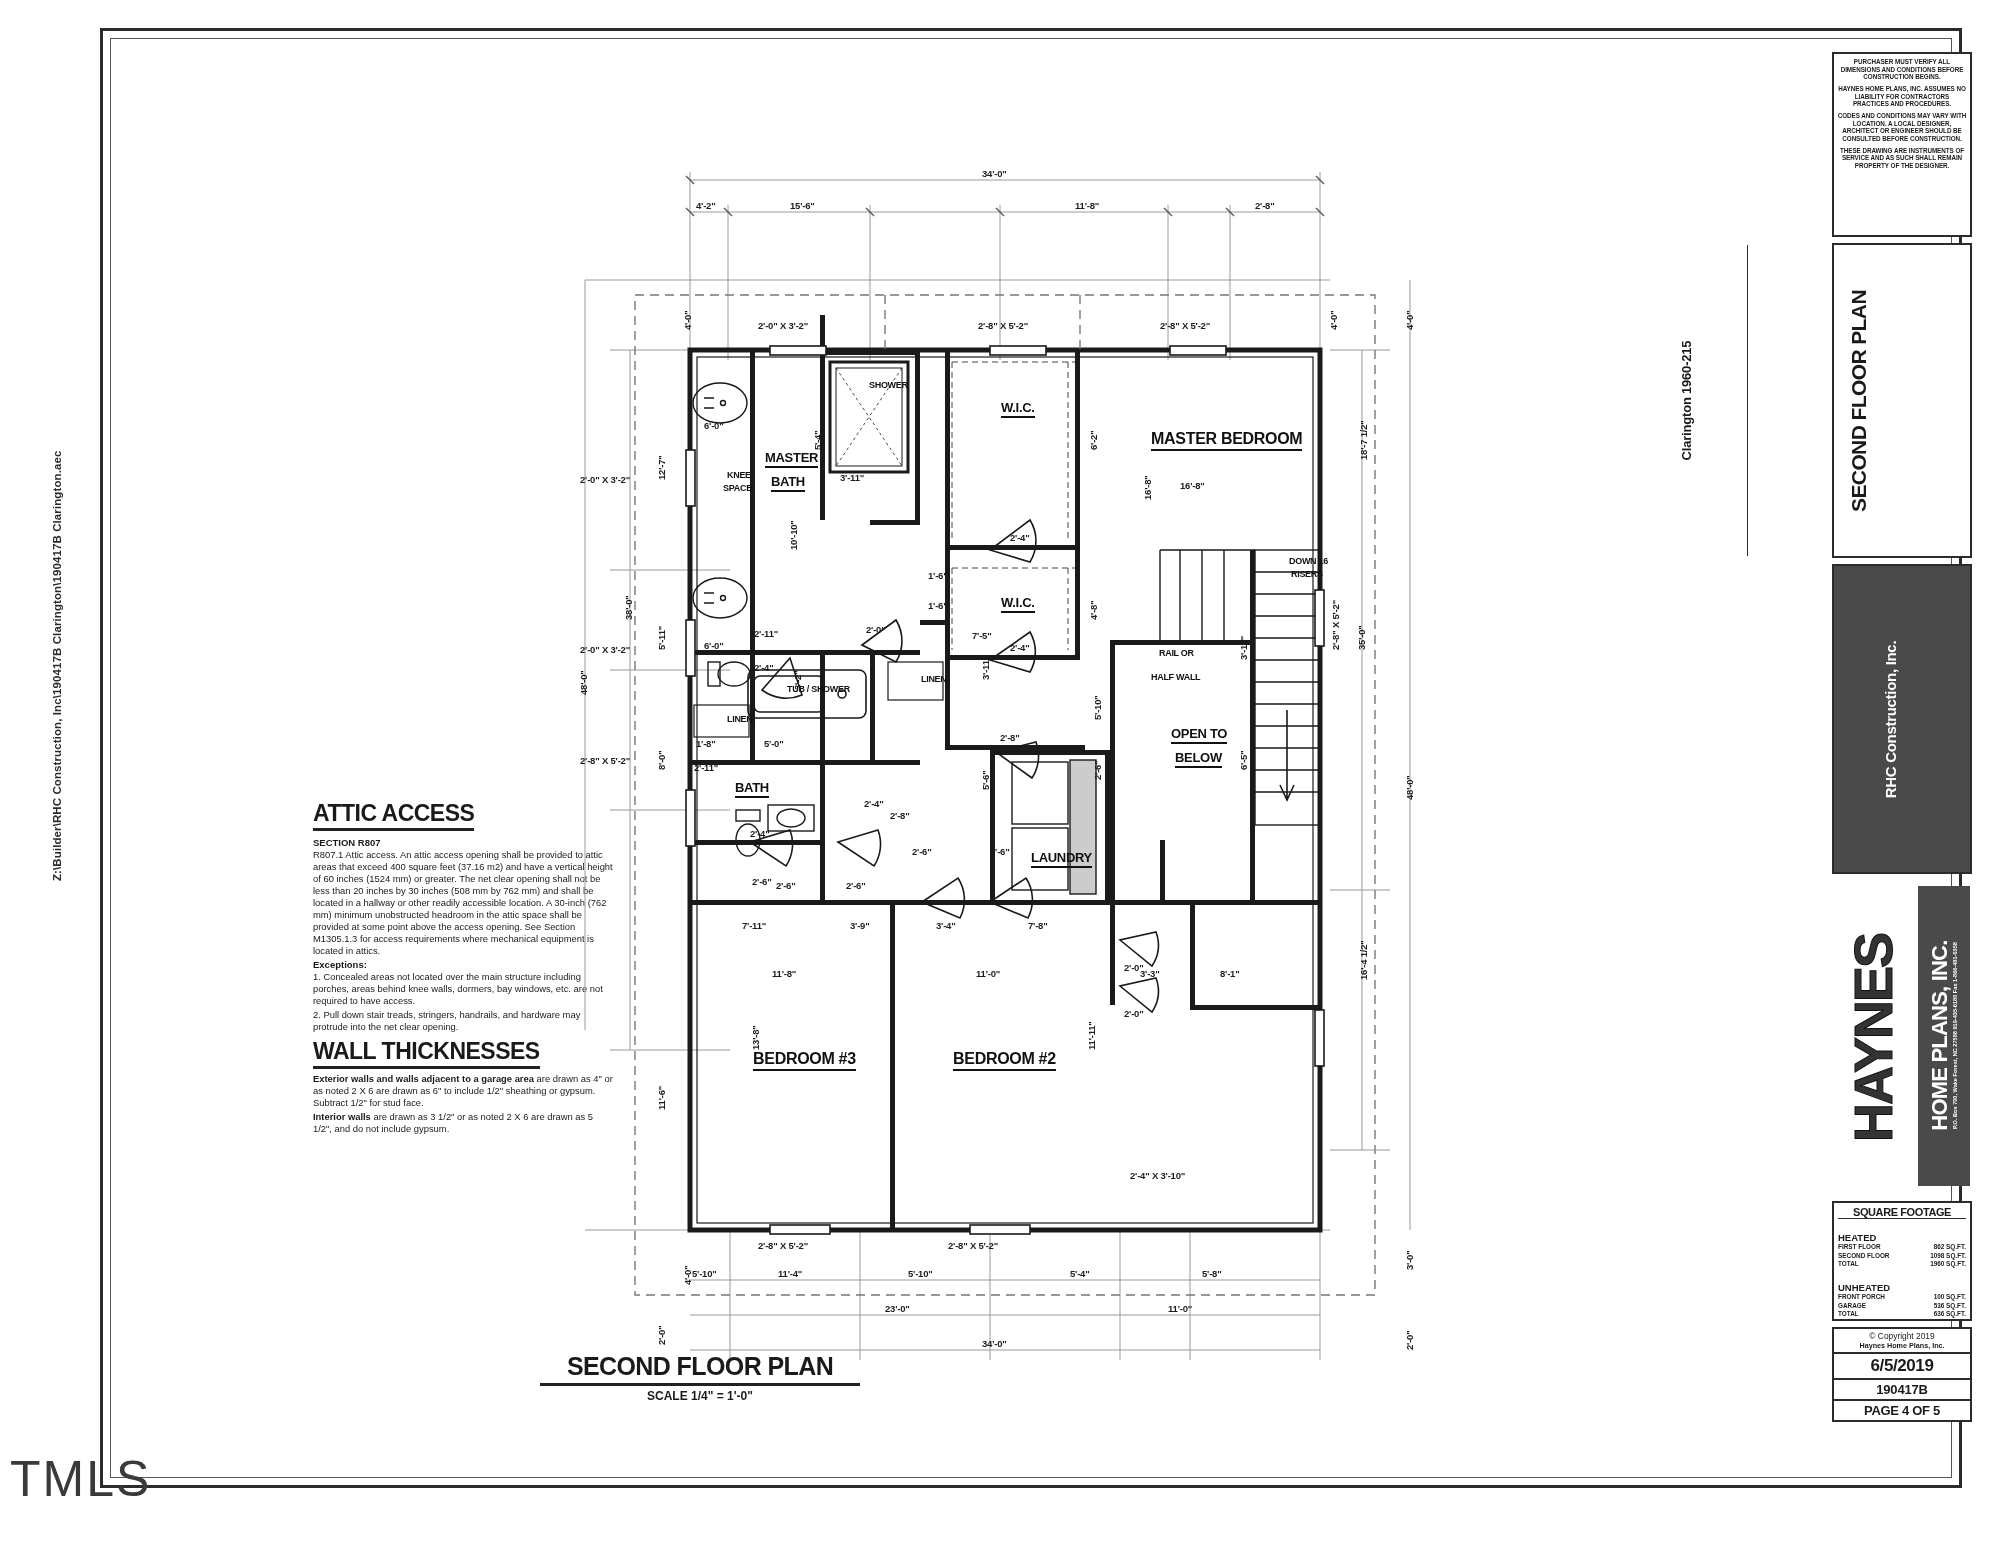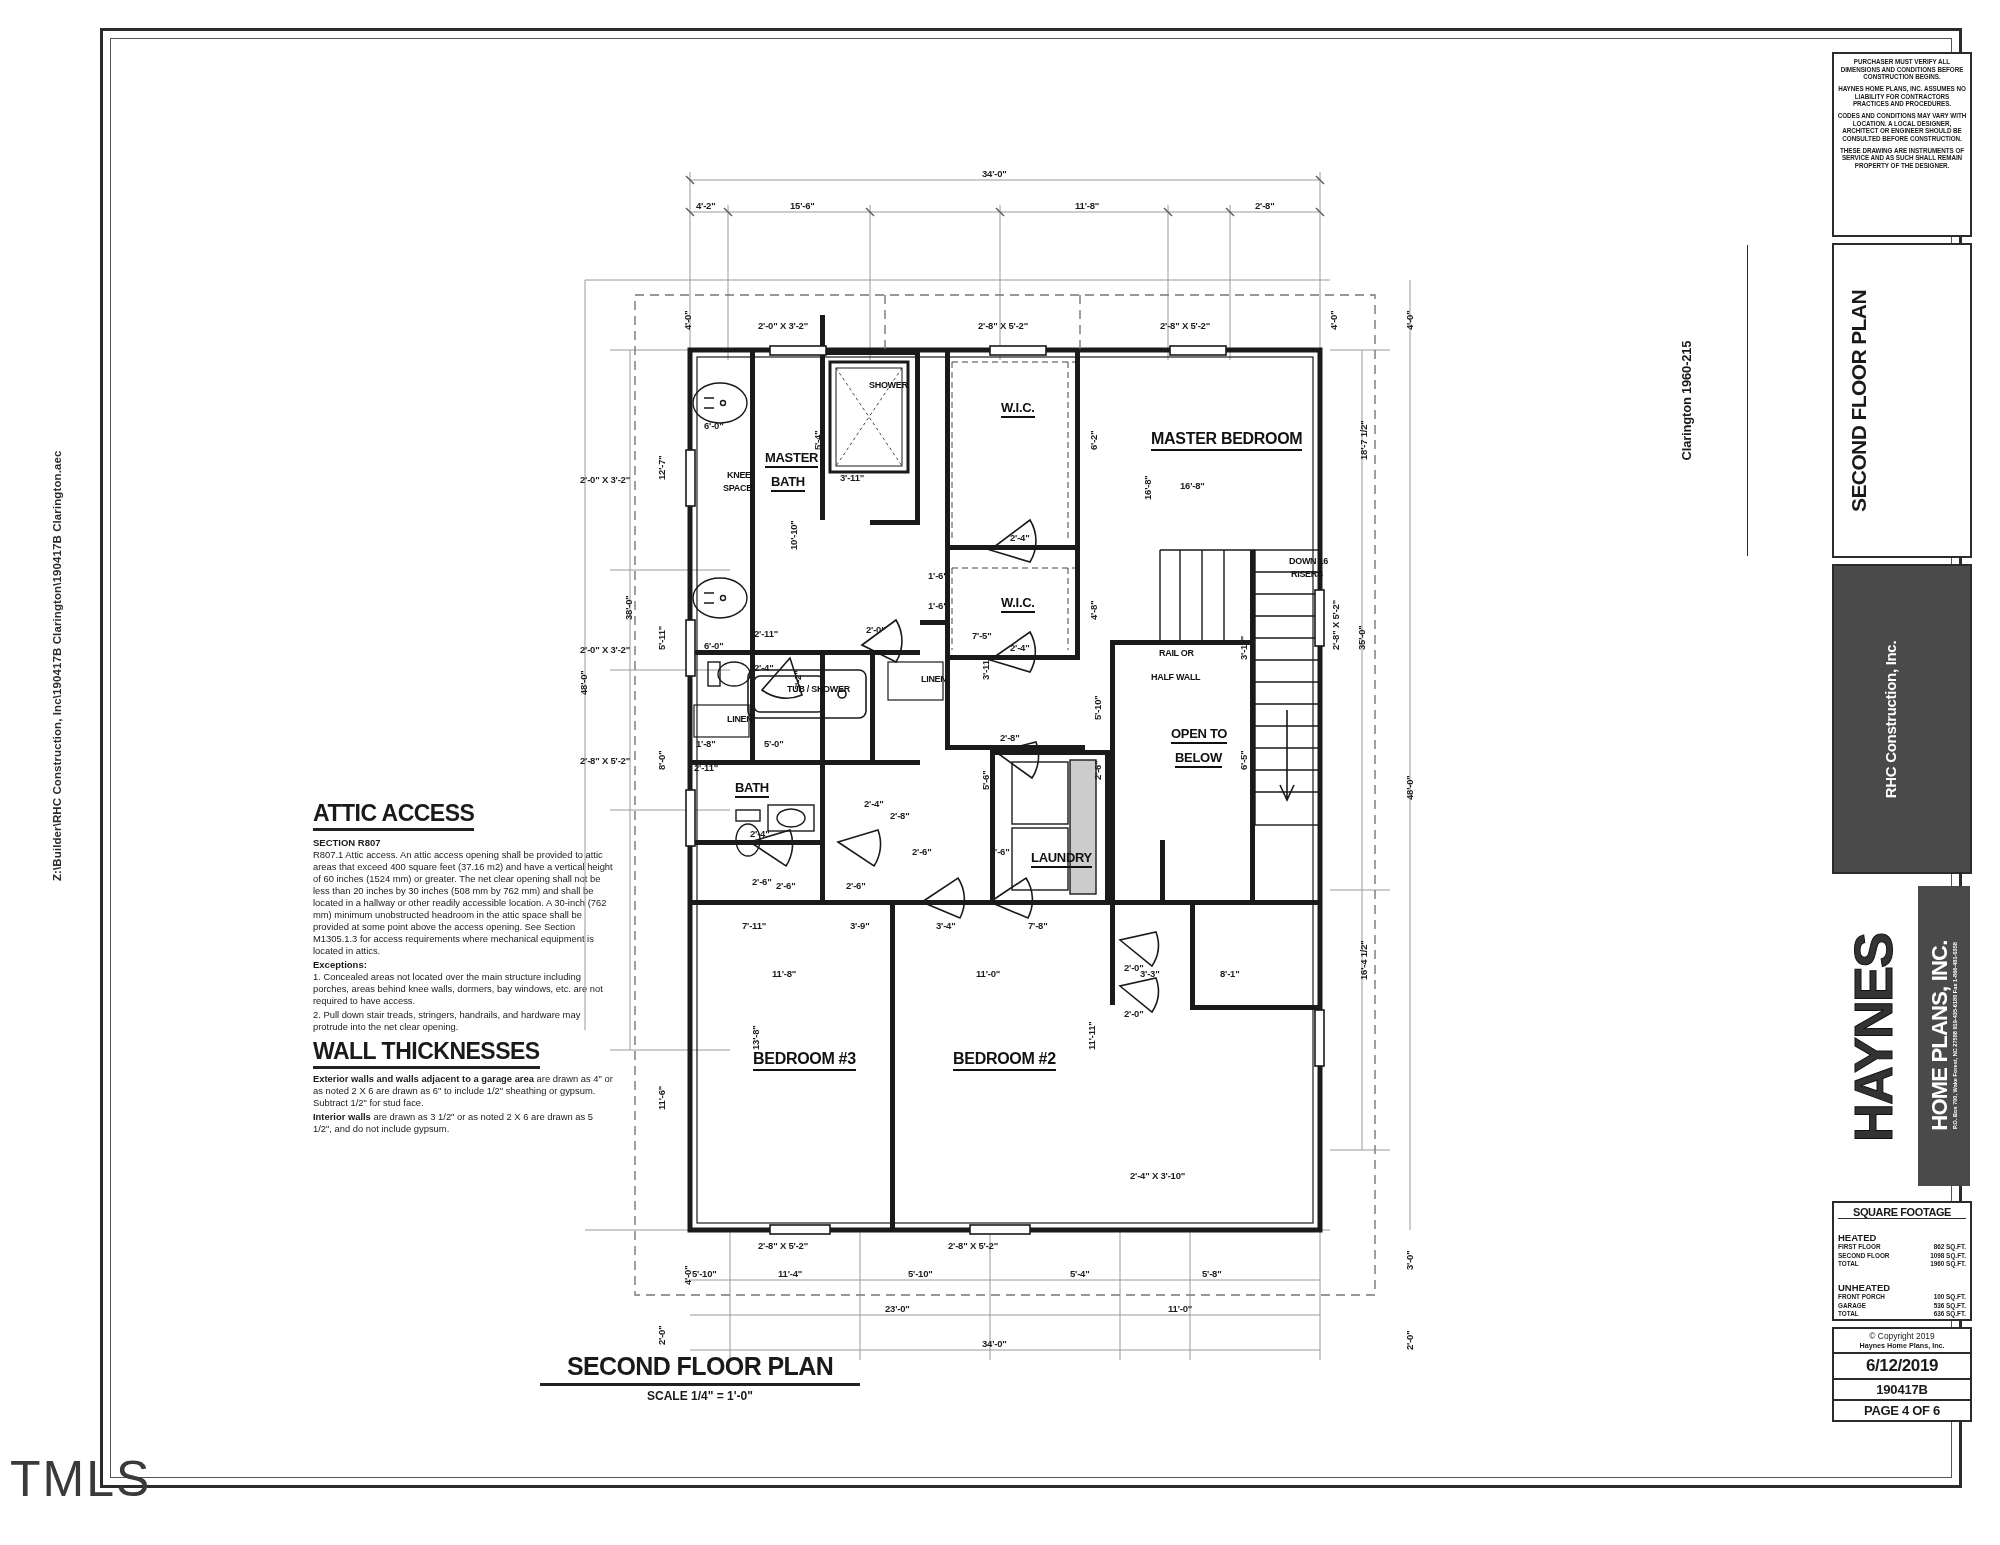--- a/index.html
+++ b/index.html
@@ -531,19 +531,19 @@
       <span>TOTAL</span>
       <span>636 SQ.FT.</span>
     </div>
   </div>
 
   <div class="tb-box" id="tb-foot">
     <div class="f">
       <div class="c1x">© Copyright 2019</div>
       <div class="c2x">Haynes Home Plans, Inc.</div>
     </div>
-    <div class="f big">6/12/2019</div>
+    <div class="f big">6/5/2019</div>
     <div class="f mid">190417B</div>
-    <div class="f pg">PAGE 4 OF 6</div>
+    <div class="f pg">PAGE 4 OF 5</div>
   </div>
 </div>
 
 <div id="watermark">TMLS</div>
 
 </body></html>

